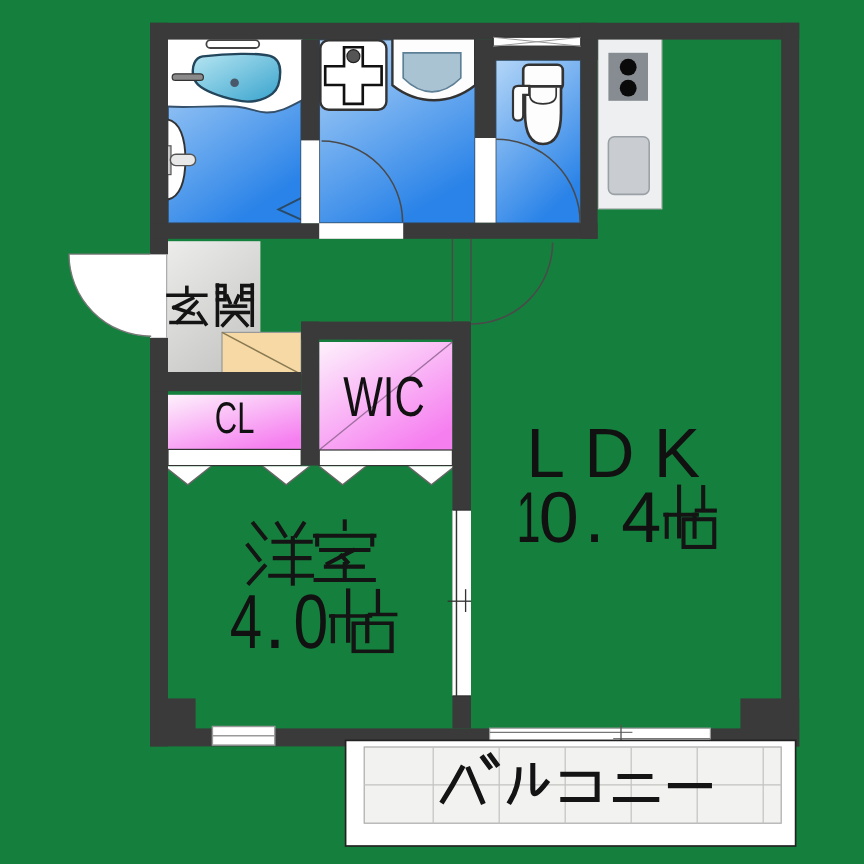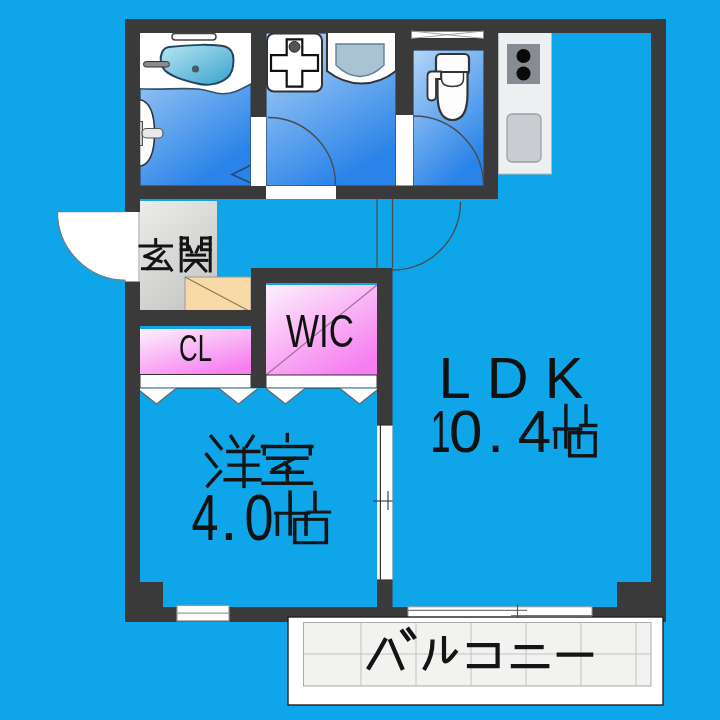--- a/index.html
+++ b/index.html
@@ -1,16 +1,16 @@
 <!DOCTYPE html>
 <html><head>
 <meta charset="utf-8">
 <style>
 html,body{margin:0;padding:0;background:#fff;}
-#plan{position:relative;width:720px;height:720px;background:#0ea5e9;font-family:"Liberation Sans",sans-serif;}
+#plan{position:relative;width:720px;height:720px;background:#15803d;font-family:"Liberation Sans",sans-serif;}
 svg{display:block}
 text{font-family:"Liberation Sans",sans-serif;fill:#111;}
 </style>
 </head>
 <body>
 <div id="plan">
 <svg width="720" height="720" viewBox="0 0 720 720">
 <defs>
 <linearGradient id="blu" x1="0" y1="0" x2="0.5" y2="1">
 <stop offset="0" stop-color="#b4d6f7"></stop>

